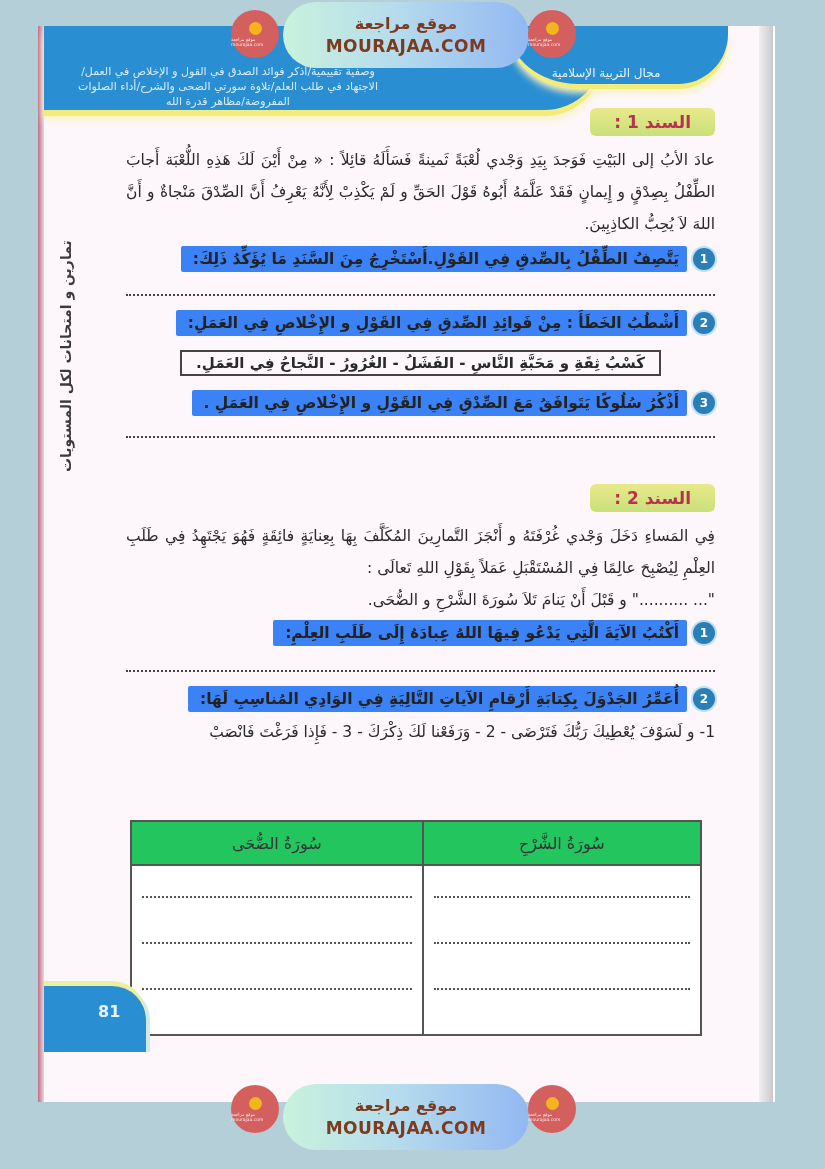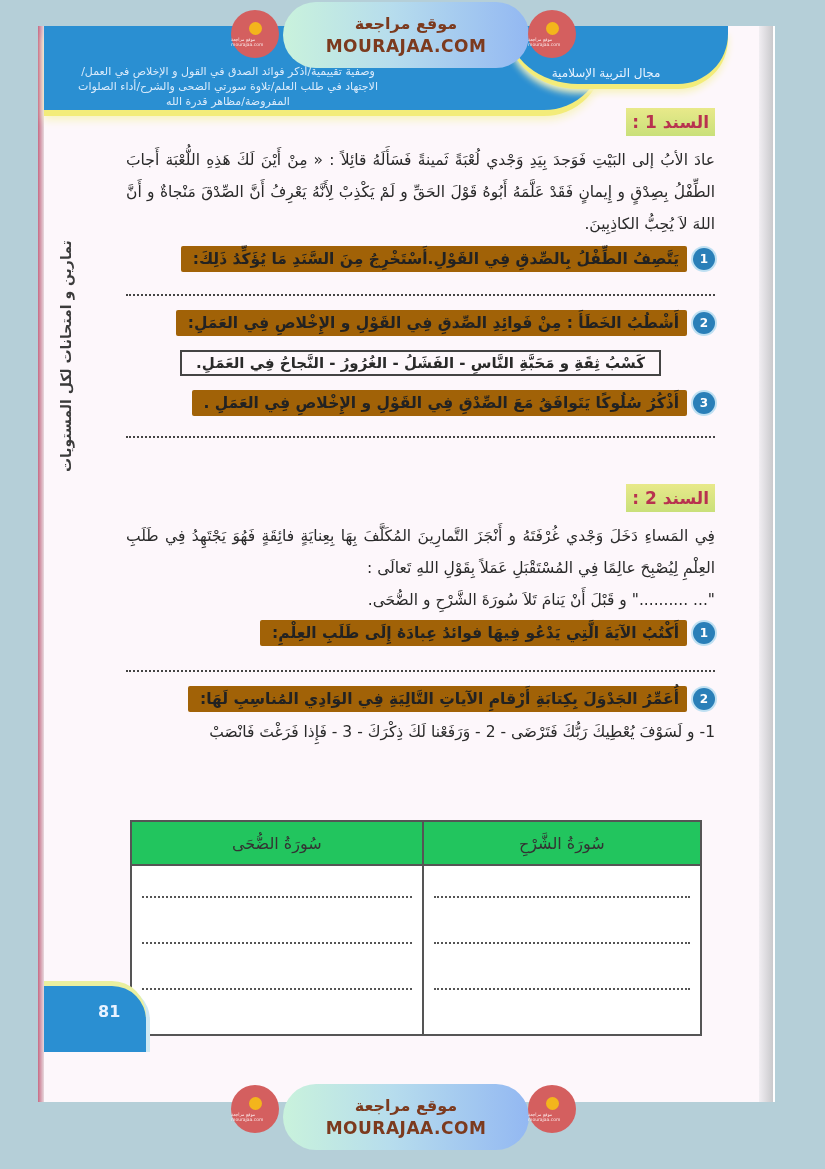--- a/index.html
+++ b/index.html
@@ -43,23 +43,23 @@
   .banner-objectives {
     position: absolute; left: 20px; top: 18px; width: 320px;
     color: #e9f3ff; font-size: 11px; line-height: 15px; text-align: center;
     direction: rtl; opacity: 0.92;
   }
   .banner-domain {
     position: absolute; left: 480px; top: 18px; width: 180px;
     color: #e9f3ff; font-size: 12px; text-align: center; direction: rtl;
   }
   .section-tag {
-    position: absolute; height: 28px; padding: 0 6px;
+    position: absolute; height: 28px; padding: 0 24px;
     background: linear-gradient(#e8e98a, #c9e07a);
-    border-radius: 0;
+    border-radius: 6px;
     color: #b8324f; font-size: 17px; font-weight: bold; line-height: 28px;
     direction: rtl;
   }
   .side-title {
     position: absolute; left: 20px; top: 195px; width: 24px; height: 270px;
     writing-mode: vertical-rl; transform: rotate(180deg);
     font-size: 14px; font-weight: bold; color: #3b3b3b;
     text-align: center; letter-spacing: 0.5px;
   }
   .content { position: absolute; right: 80px; left: 130px; direction: rtl; color: #2a2a2a; }
@@ -68,21 +68,21 @@
     display: flex; align-items: center; gap: 6px;
     font-size: 15.5px; font-weight: bold; line-height: 26px; color: #222;
   }
   .q .num {
     width: 22px; height: 22px; border-radius: 50%;
     background: #2a7fb8; color: #fff; font-size: 12px; font-weight: bold;
     display: flex; align-items: center; justify-content: center;
     box-shadow: 0 0 0 2px #bfe0f2;
     flex: 0 0 auto;
   }
-  .q .qtext { background: #a16207; padding: 0 8px 0 12px; border-radius: 2px; }
+  .q .qtext { background: #3b82f6; padding: 0 8px 0 12px; border-radius: 2px; }
   .dotline {
     height: 0; border-bottom: 2px dotted #444; margin: 0;
   }
   .boxed {
     border: 2px solid #444; padding: 2px 14px; font-size: 15px; font-weight: bold;
     display: inline-block;
   }
   table.answers {
     position: absolute; left: 130px; top: 820px; width: 572px;
     border-collapse: collapse; direction: rtl;
@@ -165,21 +165,21 @@
     </div>
 
     <div class="section-tag" style="right:58px;top:458px;">السند 2 :</div>
 
     <div class="content" style="top:494px;left:88px;right:58px;">
       <p class="para">فِي المَساءِ دَخَلَ وَجْدي غُرْفَتَهُ و أَنْجَزَ التَّمارِينَ المُكَلَّفَ بِهَا بِعِنايَةٍ فائِقَةٍ فَهُوَ يَجْتَهِدُ فِي طَلَبِ العِلْمِ لِيُصْبِحَ عالِمًا فِي المُسْتَقْبَلِ عَمَلاً بِقَوْلِ اللهِ تَعالَى :</p>
       <p class="para">"...  .........." و قَبْلَ أَنْ يَنامَ تَلاَ سُورَةَ الشَّرْحِ و الضُّحَى.</p>
 
       <div class="q" style="margin-top:4px;">
         <span class="num">1</span>
-        <span class="qtext">أَكْتُبُ الآيَةَ الَّتِي يَدْعُو فِيهَا فوائدُ عِبادَهُ إِلَى طَلَبِ العِلْمِ:</span>
+        <span class="qtext">أَكْتُبُ الآيَةَ الَّتِي يَدْعُو فِيهَا اللهُ عِبادَهُ إِلَى طَلَبِ العِلْمِ:</span>
       </div>
       <div class="dotline" style="margin-top:24px;"></div>
 
       <div class="q" style="margin-top:14px;">
         <span class="num">2</span>
         <span class="qtext">أُعَمِّرُ الجَدْوَلَ بِكِتابَةِ أَرْقامِ الآياتِ التَّالِيَةِ فِي الوَادِي المُناسِبِ لَهَا:</span>
       </div>
       <p class="para" style="margin-top:4px;">1- و لَسَوْفَ يُعْطِيكَ رَبُّكَ فَتَرْضَى - 2 - وَرَفَعْنا لَكَ ذِكْرَكَ - 3 - فَإِذا فَرَغْتَ فَانْصَبْ</p>
     </div>
 

